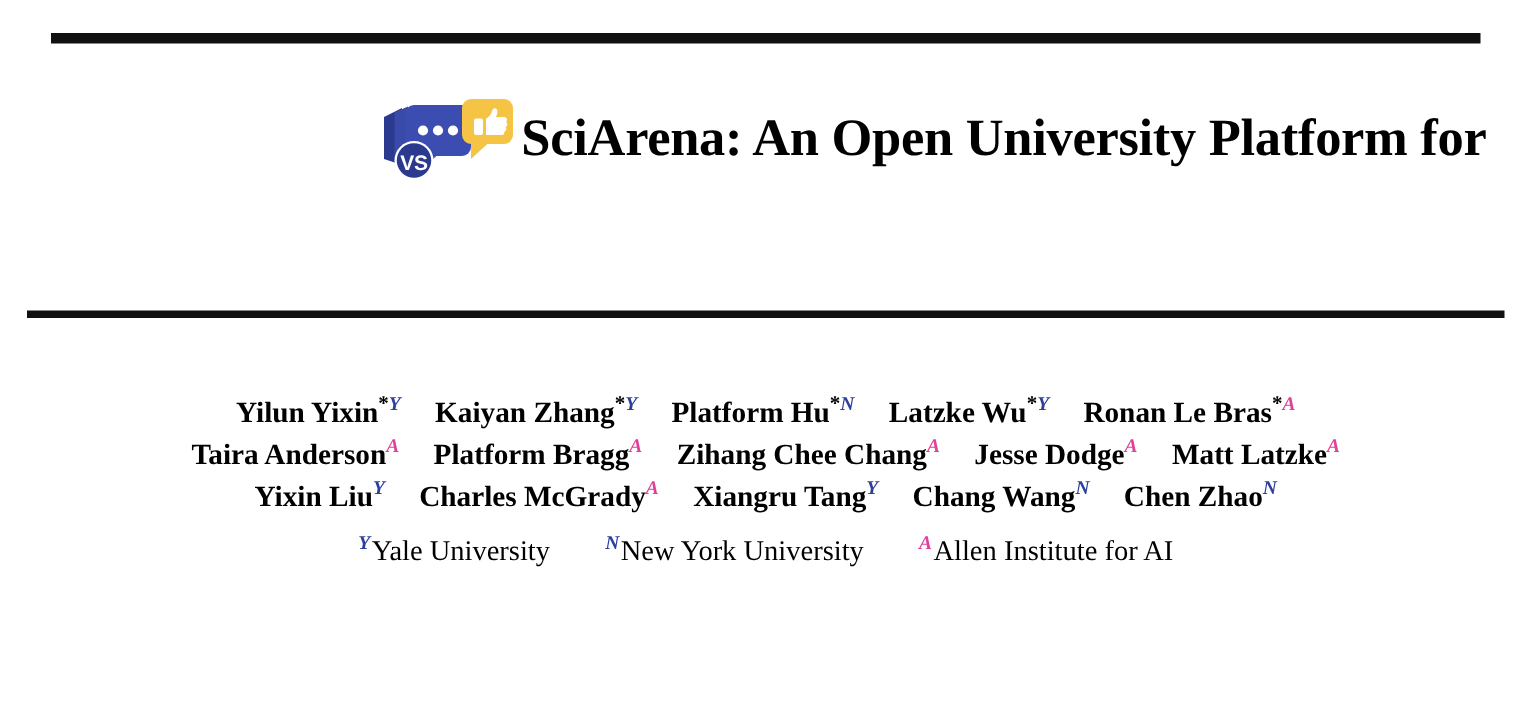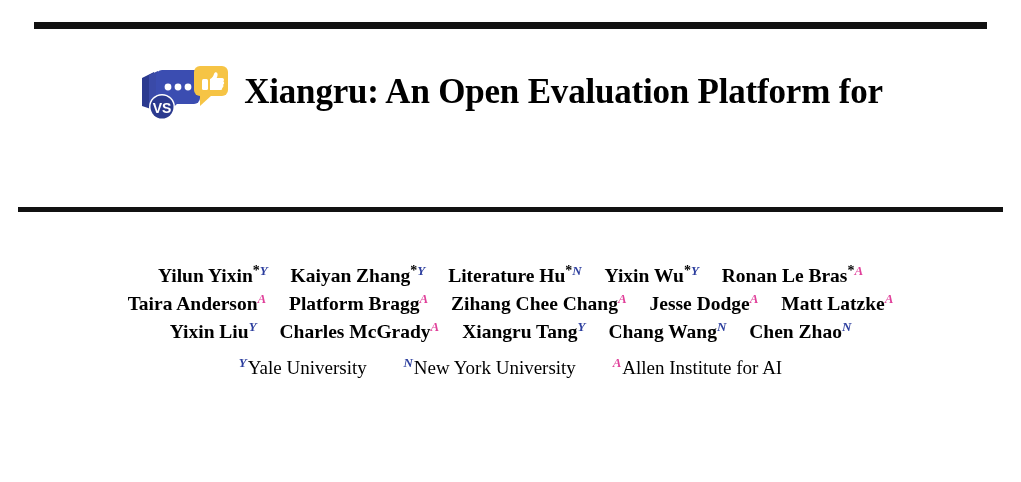--- a/index.html
+++ b/index.html
@@ -49,22 +49,22 @@
   .title-line {
     font-weight: bold;
     font-size: 35px;
     line-height: 48px;
     letter-spacing: -0.2px;
     white-space: nowrap;
   }
   .title-line-1 {
     display: flex;
     align-items: center;
-    justify-content: center;
-    gap: 14px;
+    justify-content: flex-end;
+    gap: 4px;
   }
   .logo {
     display: inline-block;
     width: 92px;
     height: 60px;
     position: relative;
     flex: 0 0 auto;
   }
   .logo svg { display: block; }
 
@@ -149,33 +149,33 @@
             <path d="M72 28 L72 17 C72 17 75 16 76 12 C76.6 9.5 79.5 9.6 79.6 12.2 C79.7 14.2 78.6 16 78.6 16 L84 16 C86 16 86.6 18.2 85.4 19.4 C86.6 20.2 86.4 22.2 85 22.8 C86 23.8 85.4 25.6 84 26 C84.6 27 84 28 82.6 28 Z"></path>
           </g>
 
           <g>
             <circle cx="24" cy="45" r="13" fill="#ffffff"></circle>
             <circle cx="24" cy="45" r="11.5" fill="#2b3a8f"></circle>
             <text x="24" y="51" text-anchor="middle" font-family="Liberation Sans, sans-serif" font-size="14" font-weight="bold" fill="#ffffff">VS</text>
           </g>
         </svg>
       </span>
-      <span>Xiangru: An Open Evaluation Platform for</span>
+      <span>SciArena: An Open University Platform for</span>
     </div>
   </div>
 
   <div class="rule rule-bottom"></div>
 
   <div class="authors">
 
     <div class="author-line">
       <span class="au"><span>Yilun Yixin</span><sup class="star">*</sup><sup class="mark mk-Y">Y</sup></span>
       <span class="au"><span>Kaiyan Zhang</span><sup class="star">*</sup><sup class="mark mk-Y">Y</sup></span>
-      <span class="au"><span>Literature Hu</span><sup class="star">*</sup><sup class="mark mk-N">N</sup></span>
-      <span class="au"><span>Yixin Wu</span><sup class="star">*</sup><sup class="mark mk-Y">Y</sup></span>
+      <span class="au"><span>Platform Hu</span><sup class="star">*</sup><sup class="mark mk-N">N</sup></span>
+      <span class="au"><span>Latzke Wu</span><sup class="star">*</sup><sup class="mark mk-Y">Y</sup></span>
       <span class="au"><span>Ronan Le Bras</span><sup class="star">*</sup><sup class="mark mk-A">A</sup></span>
     </div>
 
     <div class="author-line">
       <span class="au"><span>Taira Anderson</span><sup class="mark mk-A">A</sup></span>
       <span class="au"><span>Platform Bragg</span><sup class="mark mk-A">A</sup></span>
       <span class="au"><span>Zihang Chee Chang</span><sup class="mark mk-A">A</sup></span>
       <span class="au"><span>Jesse Dodge</span><sup class="mark mk-A">A</sup></span>
       <span class="au"><span>Matt Latzke</span><sup class="mark mk-A">A</sup></span>
     </div>

